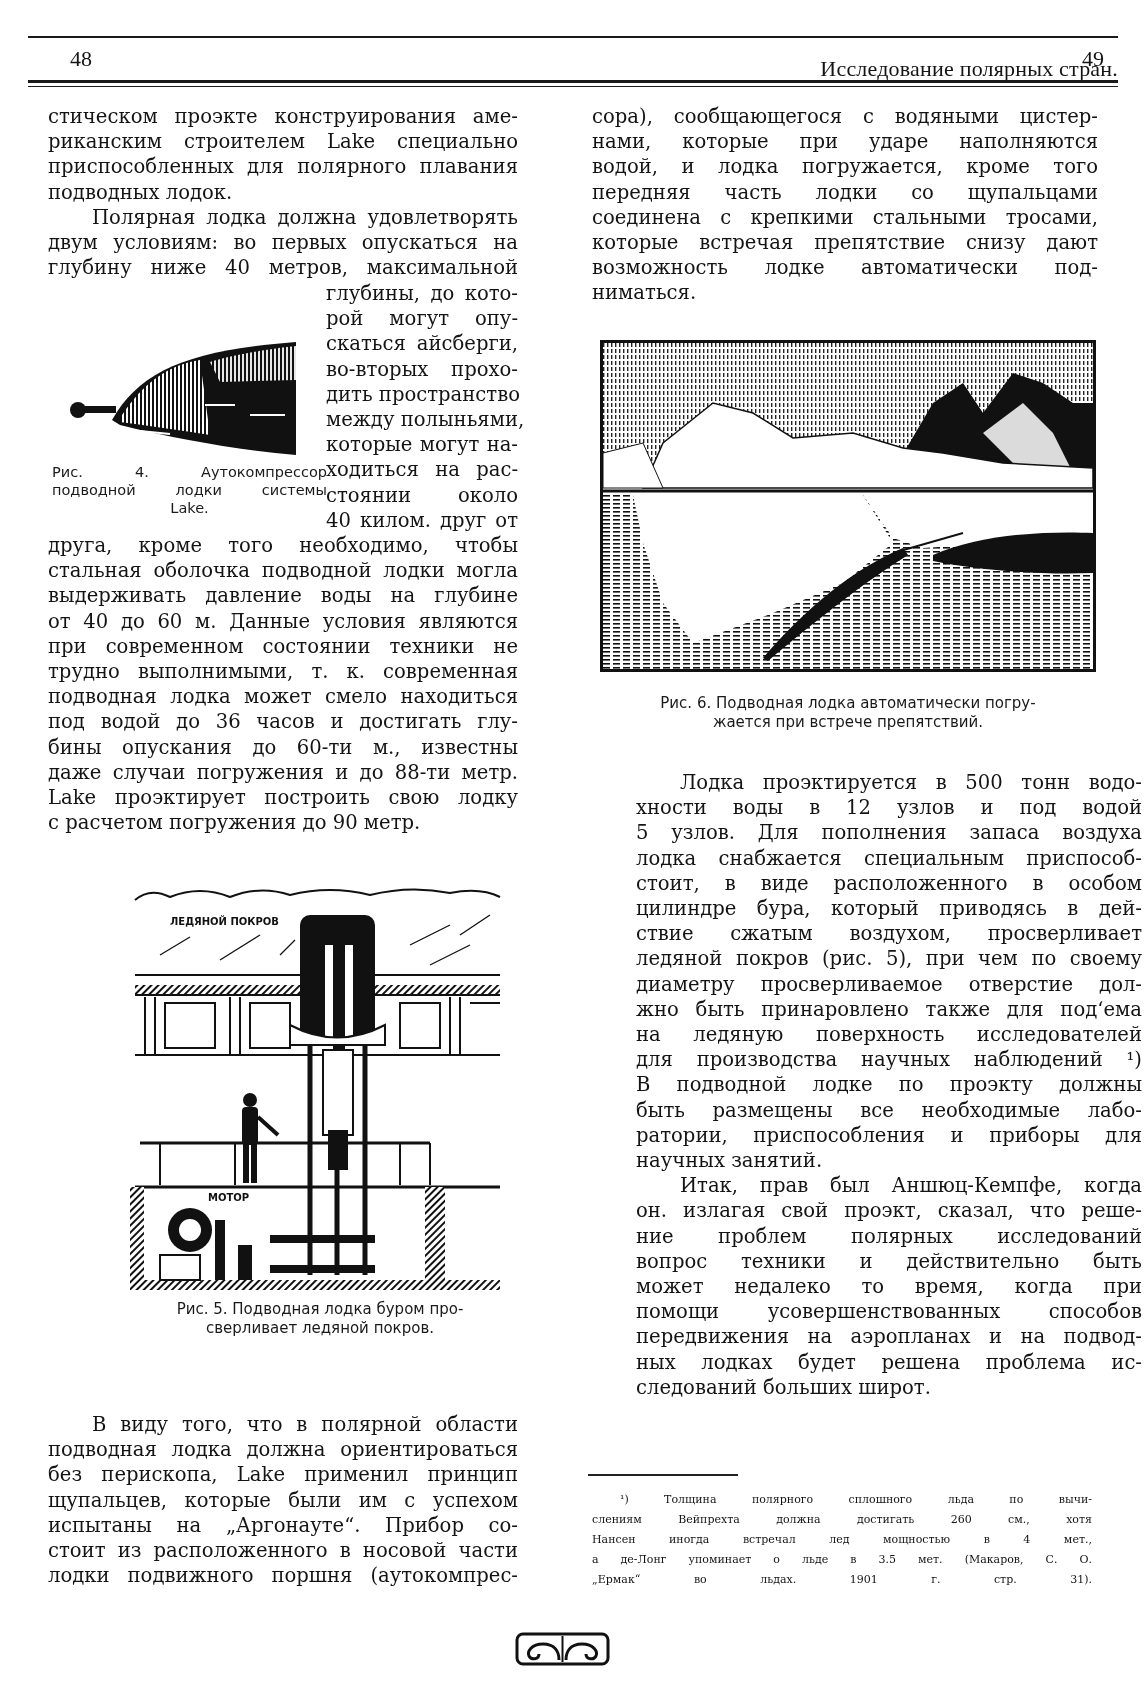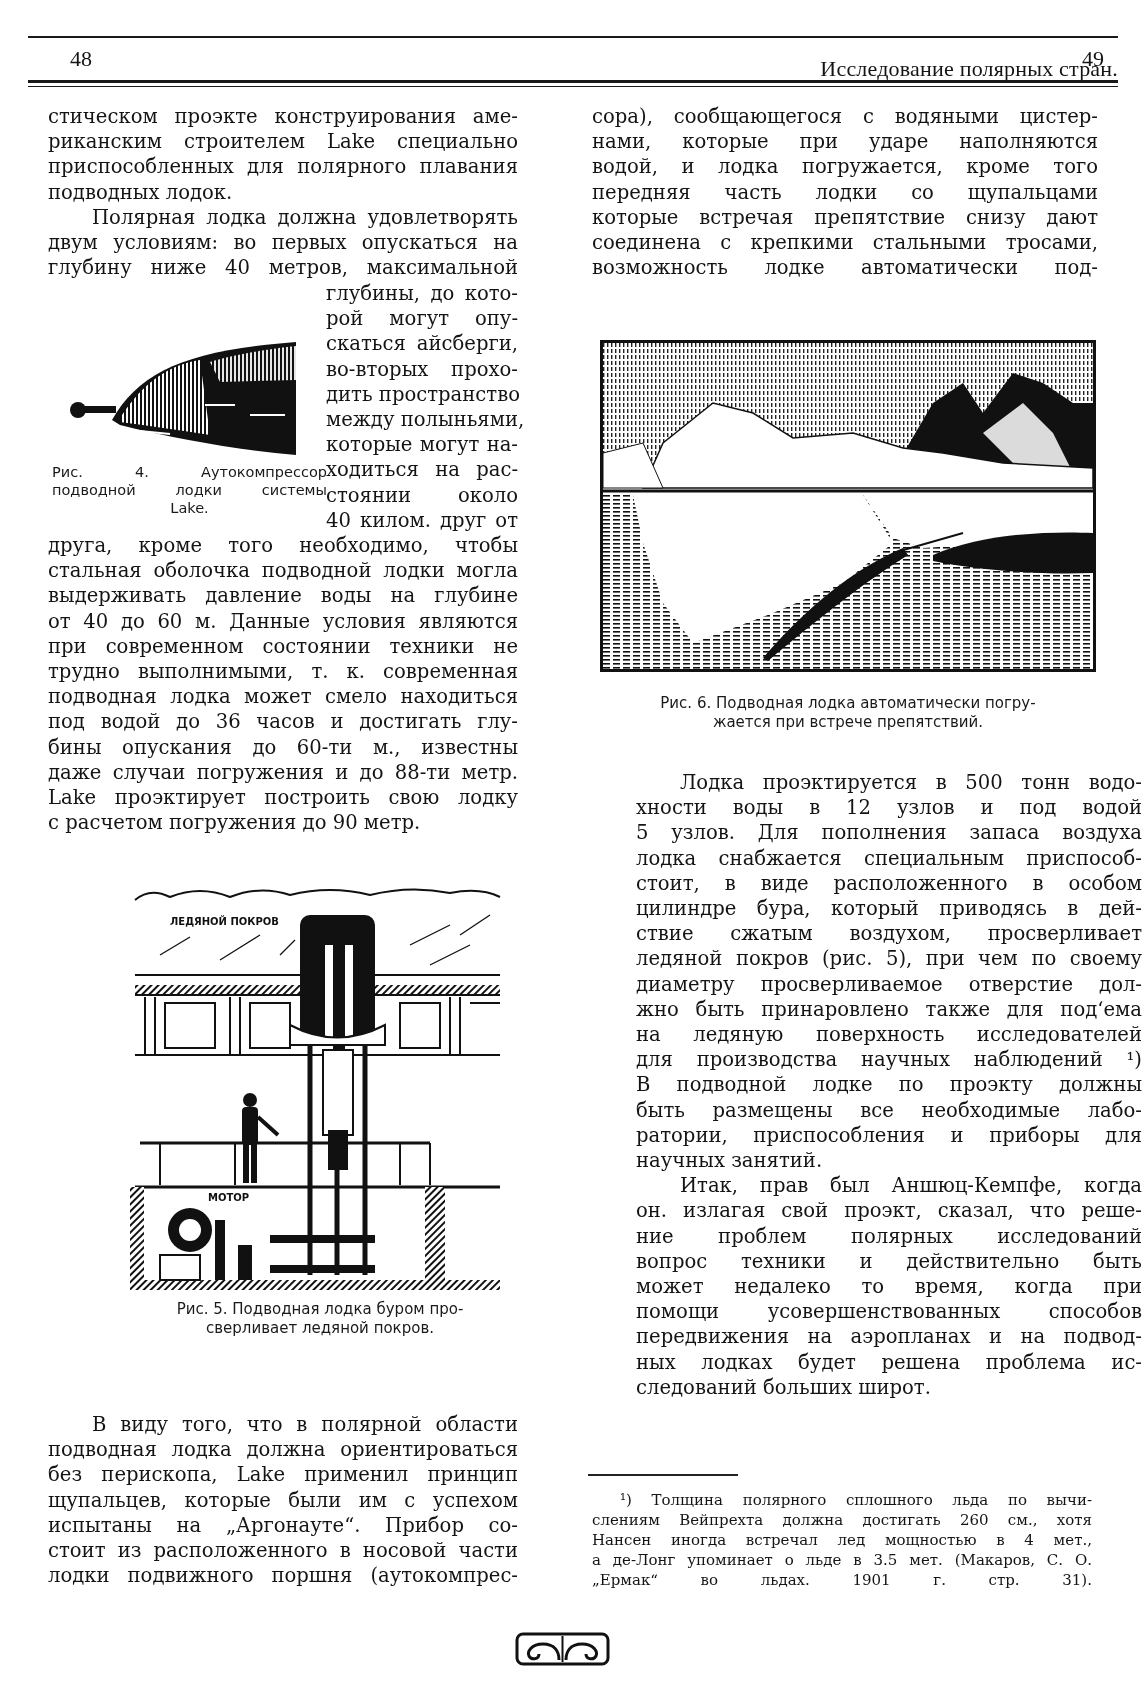--- a/index.html
+++ b/index.html
@@ -10,21 +10,21 @@
          font-family: "Liberation Serif", serif; font-size: 22px; }
   .hdr .pl { position: absolute; left: 42px; top: 2px; }
   .hdr .pr { position: absolute; right: 14px; top: 2px; }
   .hdr .title { position: absolute; left: 0; right: 0; text-align: right; top: 12px; letter-spacing: 0.2px; }
   .col { position: absolute; font-size: 19.6px; line-height: 25.2px; text-align: justify; }
   .col p { margin: 0; }
   .ln { display: block; text-align-last: justify; white-space: nowrap; }
   .ln.end { text-align-last: left; }
   .fig { position: absolute; }
   .cap { position: absolute; font-family: "DejaVu Sans", sans-serif; font-size: 14.5px; line-height: 18px; text-align: center; color: #1a1a1a; }
-  .fn { position: absolute; font-size: 15px; line-height: 20px; text-align: right; }
+  .fn { position: absolute; font-size: 11px; line-height: 20px; text-align: right; }
   .fn .ln { text-align-last: justify; }
 </style>
 </head>
 <body>
 
 <div class="rule" style="top:36px;height:2px;"></div>
 <div class="hdr">
   <span class="pl">48</span>
   <span class="title">Исследование полярных стран.</span>
   <span class="pr">49</span>
@@ -189,23 +189,24 @@
   <span class="ln">испытаны на „Аргонауте“. Прибор со-</span>
   <span class="ln">стоит из расположенного в носовой части</span>
   <span class="ln">лодки подвижного поршня (аутокомпрес-</span>
 </div>
 
 <div class="col" style="left:592px;top:104px;width:506px;">
   <span class="ln">сора), сообщающегося с водяными цистер-</span>
   <span class="ln">нами, которые при ударе наполняются</span>
   <span class="ln">водой, и лодка погружается, кроме того</span>
   <span class="ln">передняя часть лодки со щупальцами</span>
+  <span class="ln">соединена с крепкими стальными тросами,</span>
   <span class="ln">которые встречая препятствие снизу дают</span>
-  <span class="ln">соединена с крепкими стальными тросами,</span>
   <span class="ln">возможность лодке автоматически под-</span>
+  <span class="ln end">ниматься.</span>
 </div>
 
 <div class="fig" style="left:600px;top:340px;width:496px;height:332px;border:3px solid #111;box-sizing:border-box;overflow:hidden;">
   <svg width="490" height="326" viewBox="0 0 490 326" preserveAspectRatio="none">
     <defs>
       <pattern id="vsky" width="4" height="6" patternUnits="userSpaceOnUse">
         <rect width="4" height="6" fill="#fff"></rect>
           <rect width="1.4" height="4" fill="#222"></rect>
       </pattern>
       <pattern id="hwater" width="10" height="4" patternUnits="userSpaceOnUse">

